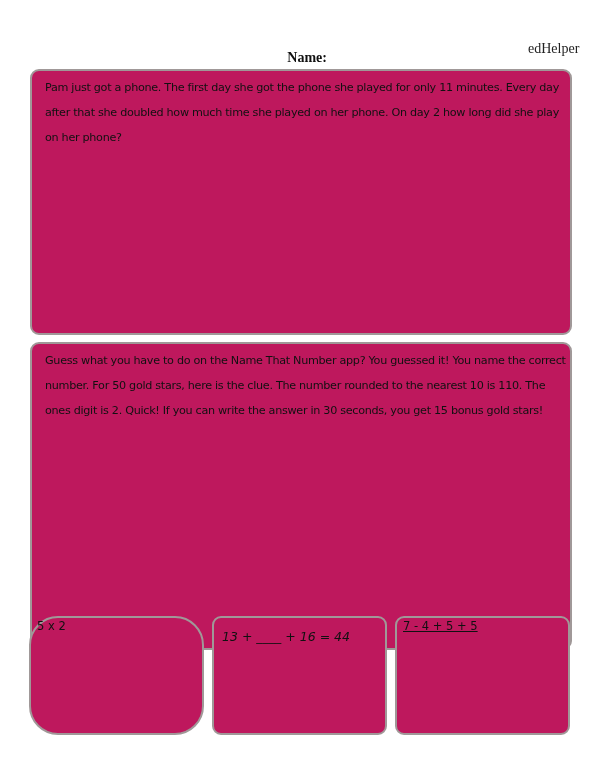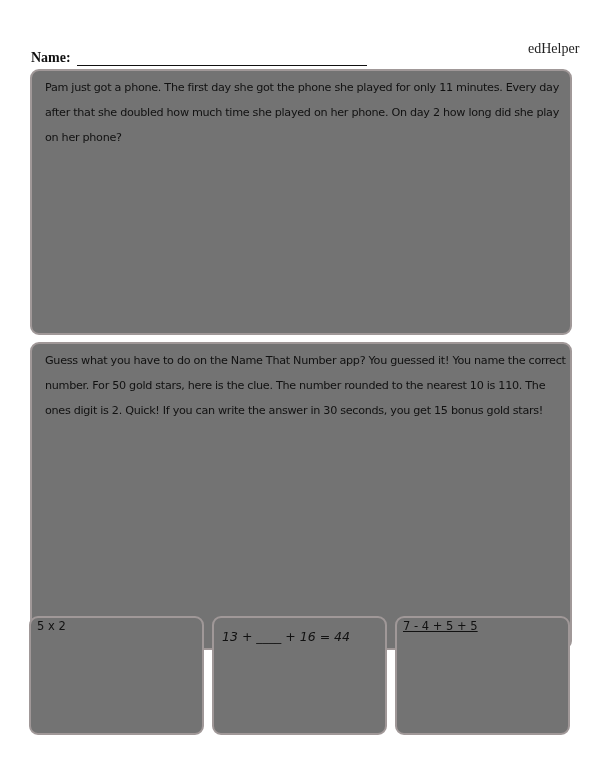--- a/index.html
+++ b/index.html
@@ -1,25 +1,25 @@
 <!DOCTYPE html>
 <html><head>
 <meta charset="utf-8">
 <style>
   html, body { margin: 0; padding: 0; background: #ffffff; }
   body { width: 600px; height: 776px; position: relative; overflow: hidden; font-family: "DejaVu Sans", sans-serif; color: #111; }
   .brand { position: absolute; top: 41px; left: 528px; font-family: "Liberation Serif", serif; font-size: 14px; color: #222; }
-  .name-row { position: absolute; top: 50px; left: 31px; display: flex; align-items: flex-end; }
+  .name-row { position: absolute; top: 50px; left: 31px; display: flex; align-items: flex-end; flex-direction: column; }
   .name-label { font-family: "Liberation Serif", serif; font-weight: bold; font-size: 14px; }
   .name-line { width: 290px; border-bottom: 1px solid #111; margin-left: 6px; height: 14px; }
-  .box { position: absolute; border: 2px solid #a09898; border-radius: 9px; box-sizing: border-box; background: #737373; }
+  .box { position: absolute; border: 2px solid #a09898; border-radius: 9px; box-sizing: border-box; background: #be185d; }
   .box1 { left: 30px; top: 69px; width: 542px; height: 266px; }
   .box2 { left: 30px; top: 342px; width: 542px; height: 308px; }
   .small { top: 616px; height: 119px; width: 175px; }
-  .s1 { left: 29px; }
+  .s1 { left: 29px; border-radius: 29px; }
   .s2 { left: 212px; }
   .s3 { left: 395px; text-decoration: underline; }
   .problem { margin: 4px 0 0 13px; font-size: 11.2px; line-height: 25px; letter-spacing: -0.3px; font-family: "DejaVu Sans", sans-serif; }
   .small .q { margin: 0 0 0 6px; font-size: 11.5px; line-height: 16px; }
   .small .q.mid { margin: 11px 0 0 8px; font-size: 12.5px; font-style: italic; }
 </style>
 </head>
 <body>
 
 <div class="brand">edHelper</div>

